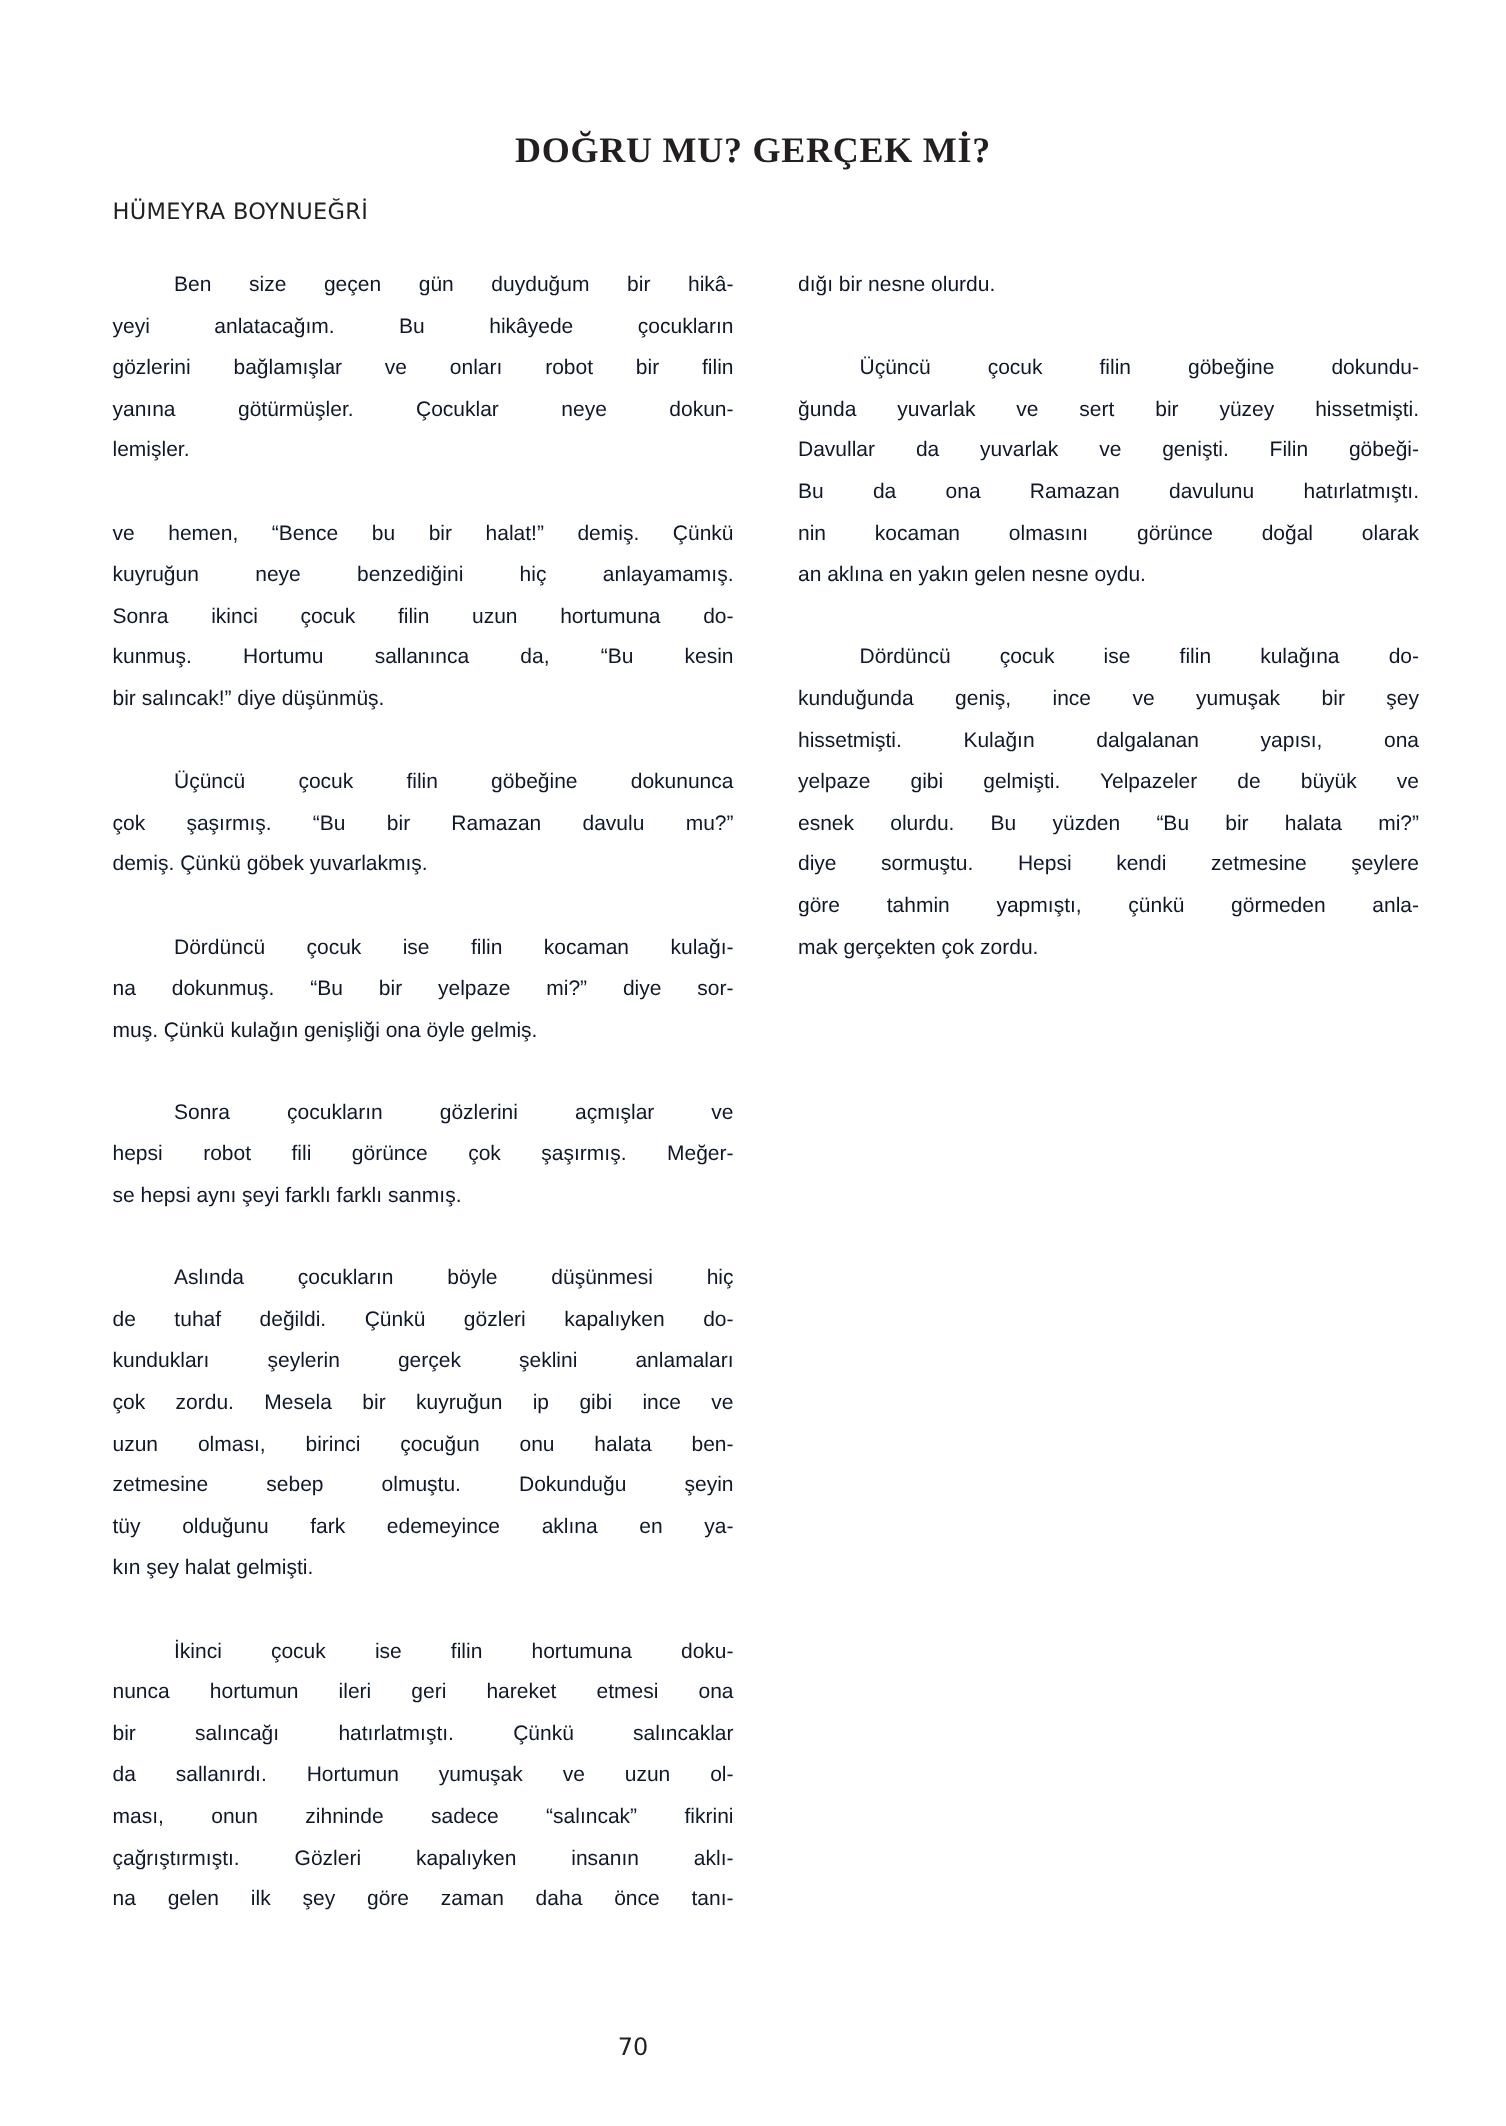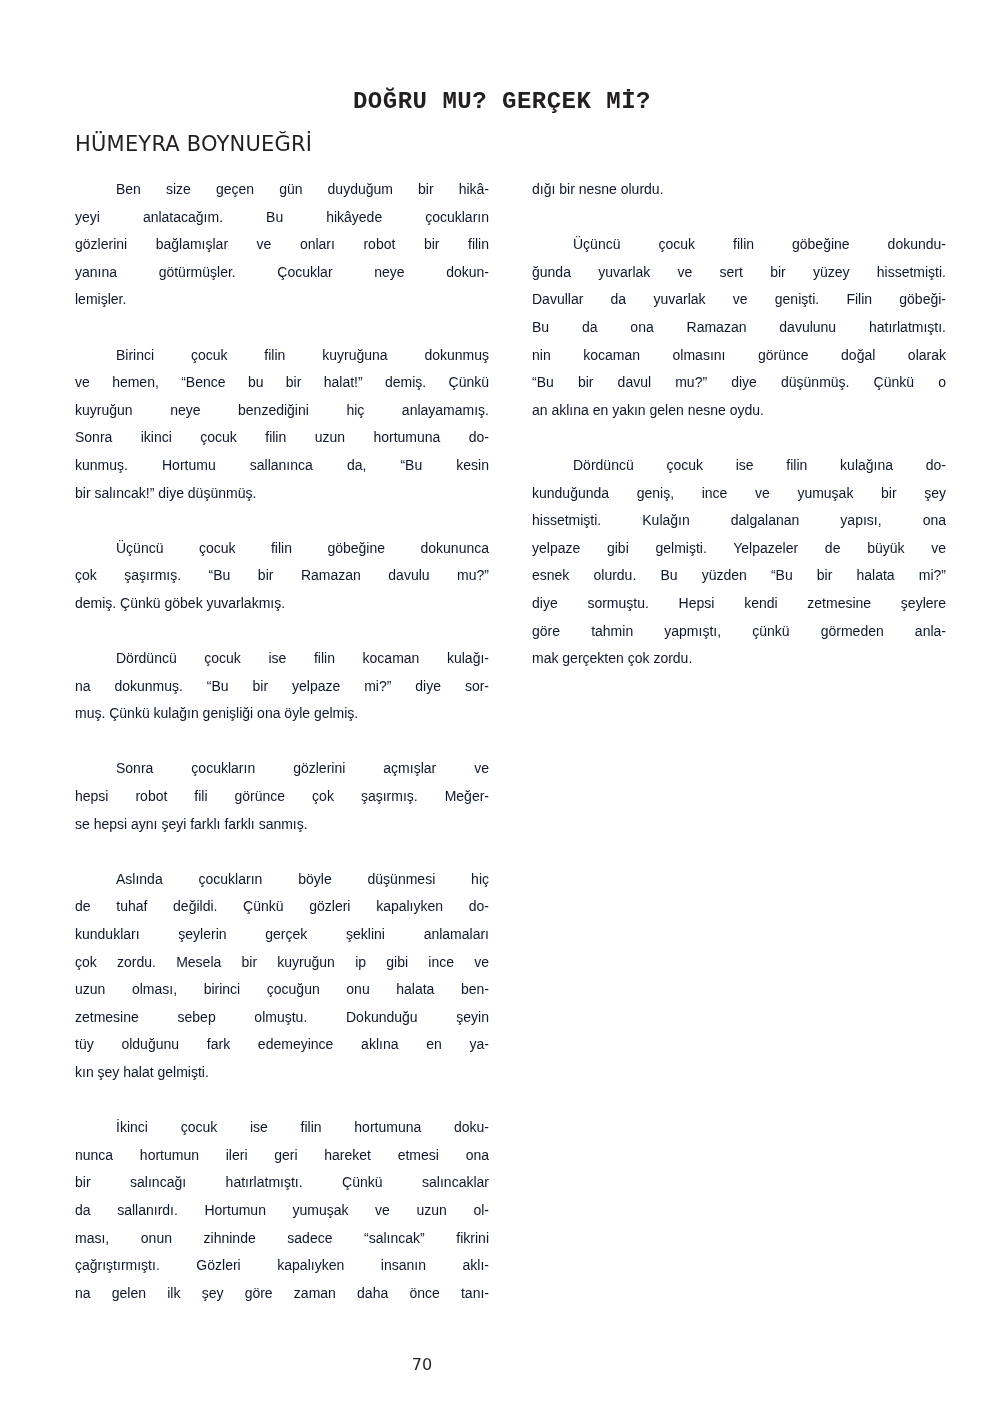--- a/index.html
+++ b/index.html
@@ -14,32 +14,32 @@
       overflow: hidden;
       font-family: "Liberation Sans", "DejaVu Sans", sans-serif;
       color: #231f20;
     }
     .page-title {
       position: absolute;
       top: 72px;
       left: 0;
       width: 1004px;
       text-align: center;
-      font-family: Liberation Mono, monospace;
+      font-family: Liberation Serif, serif;
       font-weight: bold;
       font-size: 24px;
       letter-spacing: 0.5px;
       color: #231f20;
     }
     .author {
       position: absolute;
       top: 132px;
       left: 75px;
       font-family: "DejaVu Sans", "Liberation Sans", sans-serif;
-      font-size: 21px;
+      font-size: 15px;
       color: #231f20;
       letter-spacing: 0.2px;
     }
     .column {
       position: absolute;
       top: 176px;
       width: 414px;
       font-family: Liberation Sans, sans-serif;
       font-size: 14px;
       line-height: 27.6px;
@@ -82,21 +82,20 @@
 
 <div class="column col-left">
     <div class="para">
       <span class="line indent">Ben size geçen gün duyduğum bir hikâ-</span>
       <span class="line">yeyi anlatacağım. Bu hikâyede çocukların</span>
       <span class="line">gözlerini bağlamışlar ve onları robot bir filin</span>
       <span class="line">yanına götürmüşler. Çocuklar neye dokun-</span>
       <span class="line last">lemişler.</span>
     </div>
     <div class="para">
-      <span class="line indent">Birinci çocuk filin kuyruğuna dokunmuş</span>
       <span class="line">ve hemen, “Bence bu bir halat!” demiş. Çünkü</span>
       <span class="line">kuyruğun neye benzediğini hiç anlayamamış.</span>
       <span class="line">Sonra ikinci çocuk filin uzun hortumuna do-</span>
       <span class="line">kunmuş. Hortumu sallanınca da, “Bu kesin</span>
       <span class="line last">bir salıncak!” diye düşünmüş.</span>
     </div>
     <div class="para">
       <span class="line indent">Üçüncü çocuk filin göbeğine dokununca</span>
       <span class="line">çok şaşırmış. “Bu bir Ramazan davulu mu?”</span>
       <span class="line last">demiş. Çünkü göbek yuvarlakmış.</span>
@@ -134,21 +133,20 @@
 <div class="column col-right">
     <div class="para">
       <span class="line last">dığı bir nesne olurdu.</span>
     </div>
     <div class="para">
       <span class="line indent">Üçüncü çocuk filin göbeğine dokundu-</span>
       <span class="line">ğunda yuvarlak ve sert bir yüzey hissetmişti.</span>
       <span class="line">Davullar da yuvarlak ve genişti. Filin göbeği-</span>
       <span class="line">Bu da ona Ramazan davulunu hatırlatmıştı.</span>
       <span class="line">nin kocaman olmasını görünce doğal olarak</span>
-      <span class="line">“Bu bir davul mu?” diye düşünmüş. Çünkü o</span>
       <span class="line last">an aklına en yakın gelen nesne oydu.</span>
     </div>
     <div class="para">
       <span class="line indent">Dördüncü çocuk ise filin kulağına do-</span>
       <span class="line">kunduğunda geniş, ince ve yumuşak bir şey</span>
       <span class="line">hissetmişti. Kulağın dalgalanan yapısı, ona</span>
       <span class="line">yelpaze gibi gelmişti. Yelpazeler de büyük ve</span>
       <span class="line">esnek olurdu. Bu yüzden “Bu bir halata mi?”</span>
       <span class="line">diye sormuştu. Hepsi kendi zetmesine şeylere</span>
       <span class="line">göre tahmin yapmıştı, çünkü görmeden anla-</span>

